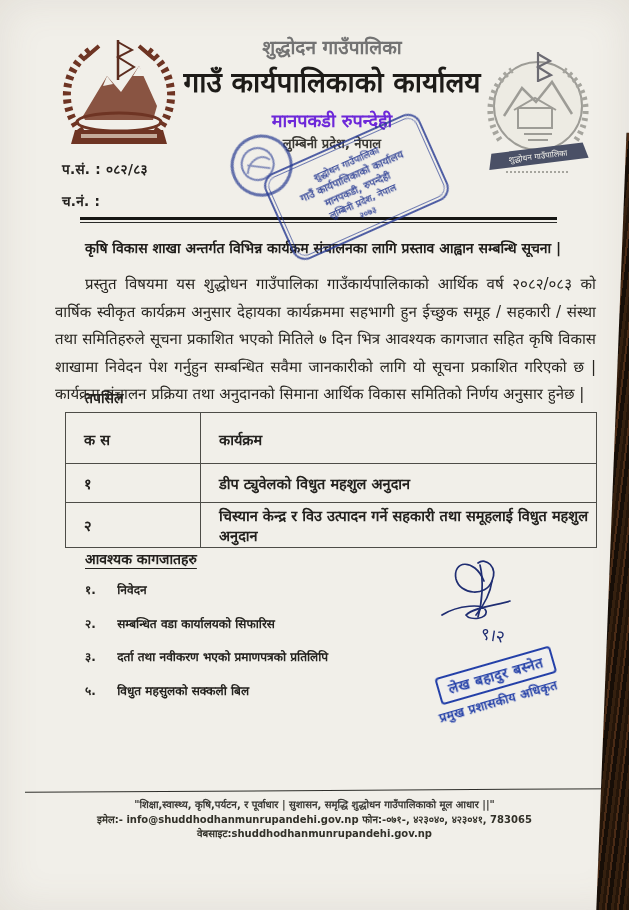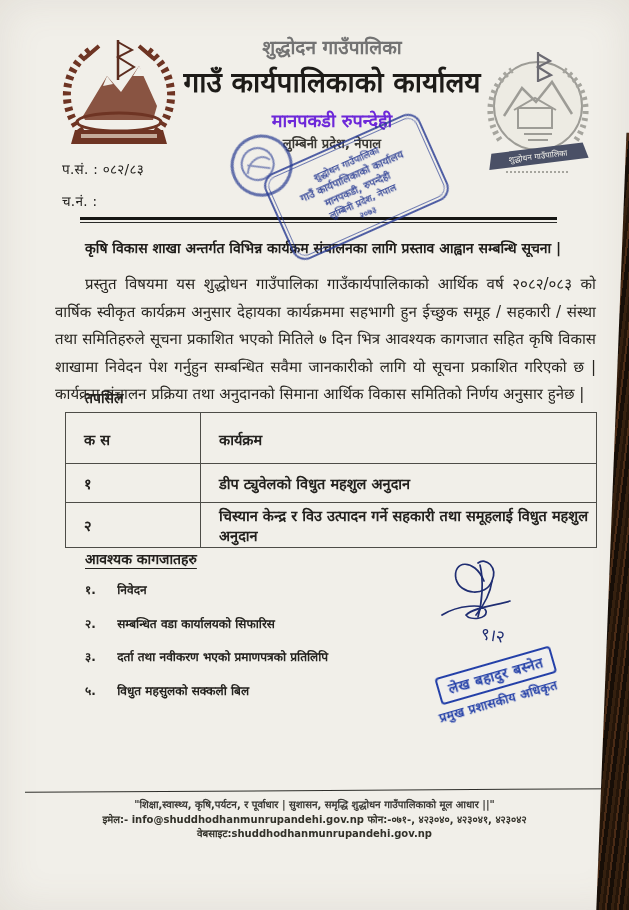--- a/index.html
+++ b/index.html
@@ -9,21 +9,21 @@
   .abs{position:absolute;}
   
   .wood{position:absolute;inset:0;
         background:repeating-linear-gradient(97deg,#241509 0 3px,#4a2b16 3px 5px,#170e07 5px 9px,#35200f 9px 12px);
         clip-path:polygon(99.6% 14.6%,100% 14.6%,100% 100%,94.8% 100%);}
   
   .h1{top:34px;left:150px;width:364px;text-align:center;font-size:19px;font-weight:700;color:#737373;}
   .h2{top:62px;left:110px;width:444px;text-align:center;font-size:28px;font-weight:700;color:#1d1b18;}
   .h3{top:108px;left:150px;width:364px;text-align:center;font-size:18px;font-weight:700;color:#6d28d9;}
   .h4{top:134px;left:150px;width:364px;text-align:center;font-size:13px;font-weight:600;color:#3a3833;}
-  .refrow{left:62px;font-size:13.5px;color:#23211e;font-weight:400;letter-spacing:.3px;}
+  .refrow{left:62px;font-size:13.5px;color:#23211e;font-weight:700;letter-spacing:.3px;}
   .daterow{left:430px;top:188px;width:185px;font-size:13.5px;color:#23211e;font-weight:600;}
   .rule2{left:80px;top:217px;width:477px;height:2px;border-top:3px solid #161614;border-bottom:1px solid #2a2a28;}
   .subject{left:85px;top:238px;width:478px;font-size:14px;font-weight:700;color:#1f1d1a;line-height:21px;}
   .bodypar{left:55px;top:271px;width:541px;font-size:15px;line-height:27.5px;text-align:justify;
            text-indent:30px;color:#26241f;font-weight:500;}
   .tapasil{left:85px;top:388px;font-size:14px;font-weight:700;color:#23211e;}
   table.prog{position:absolute;left:65px;top:412px;width:532px;border-collapse:collapse;}
   table.prog th,table.prog td{border:1.4px solid #4d4c47;font-size:14.5px;color:#23211e;
            text-align:left;vertical-align:middle;font-weight:600;}
   table.prog th{height:40px;padding:6px 8px 4px 18px;font-weight:600;}
@@ -179,16 +179,16 @@
     <text x="42" y="86" font-size="17" fill="#1f2d72" transform="rotate(9 42 86)">९।२</text>
   </svg>
 
   <div class="abs ns">
     <div class="ns-box">लेख बहादुर बस्नेत</div>
     <div class="ns-title">प्रमुख प्रशासकीय अधिकृत</div>
   </div>
 
   <div class="abs f-rule"></div>
   <div class="abs f-motto">"शिक्षा,स्वास्थ्य, कृषि,पर्यटन, र पूर्वाधार | सुशासन, समृद्धि शुद्धोधन गाउँपालिकाको मूल आधार ||"</div>
-  <div class="abs f-contact">इमेल:- info@shuddhodhanmunrupandehi.gov.np फोन:-०७१-, ४२३०४०, ४२३०४१, ४२३०४२ वेबसाइट:shuddhodhanmunrupandehi.gov.np</div>
+  <div class="abs f-contact">इमेल:- info@shuddhodhanmunrupandehi.gov.np फोन:-०७१-, ४२३०४०, ४२३०४१, 783065 वेबसाइट:shuddhodhanmunrupandehi.gov.np</div>
 
   <div class="wood"></div>
 </div>
 
 </body></html>

